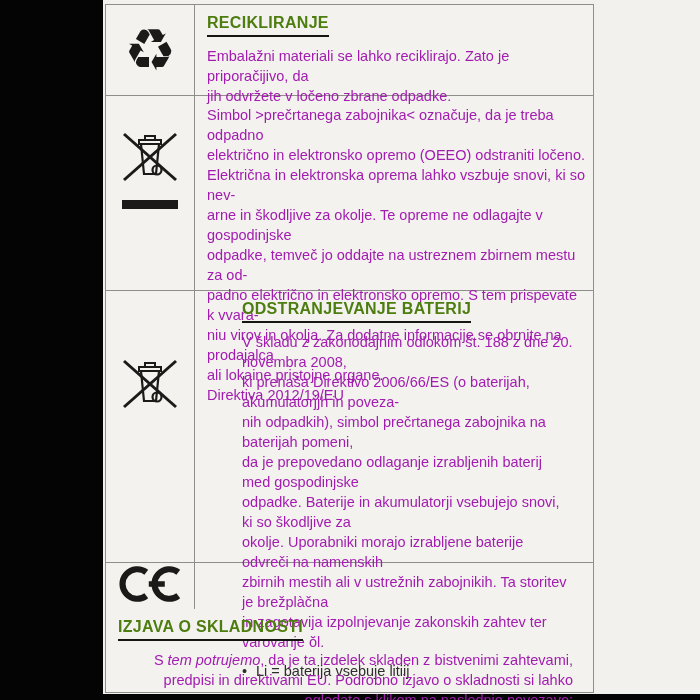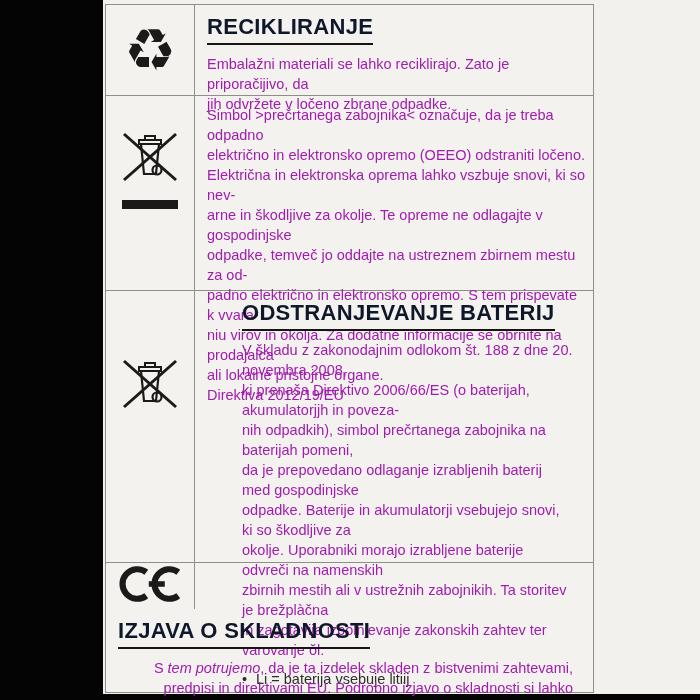--- a/index.html
+++ b/index.html
@@ -33,21 +33,21 @@
     display:flex;flex-direction:column;align-items:center;
   }
   .icon-center{justify-content:center;}
   .text-cell{
     flex:1;box-sizing:border-box;
     padding:9px 8px 6px 12px;
     color:#2e2d2b;
   }
   .sec-title{
     display:inline-block;
-    font-size:22px;font-weight:bold;color:#0f172a;
+    font-size:16px;font-weight:bold;color:#4d7c0f;
     letter-spacing:0.3px;
     padding-bottom:3px;margin-bottom:9px;
     border-bottom:2px solid #161513;
   }
   .body-text{
     font-size:14.5px;line-height:20px;color:#a21caf;
     white-space:pre-line;
   }
   .para{margin:0 12px 9px 0;}
   .bullets{margin:0 0 9px 0;}

